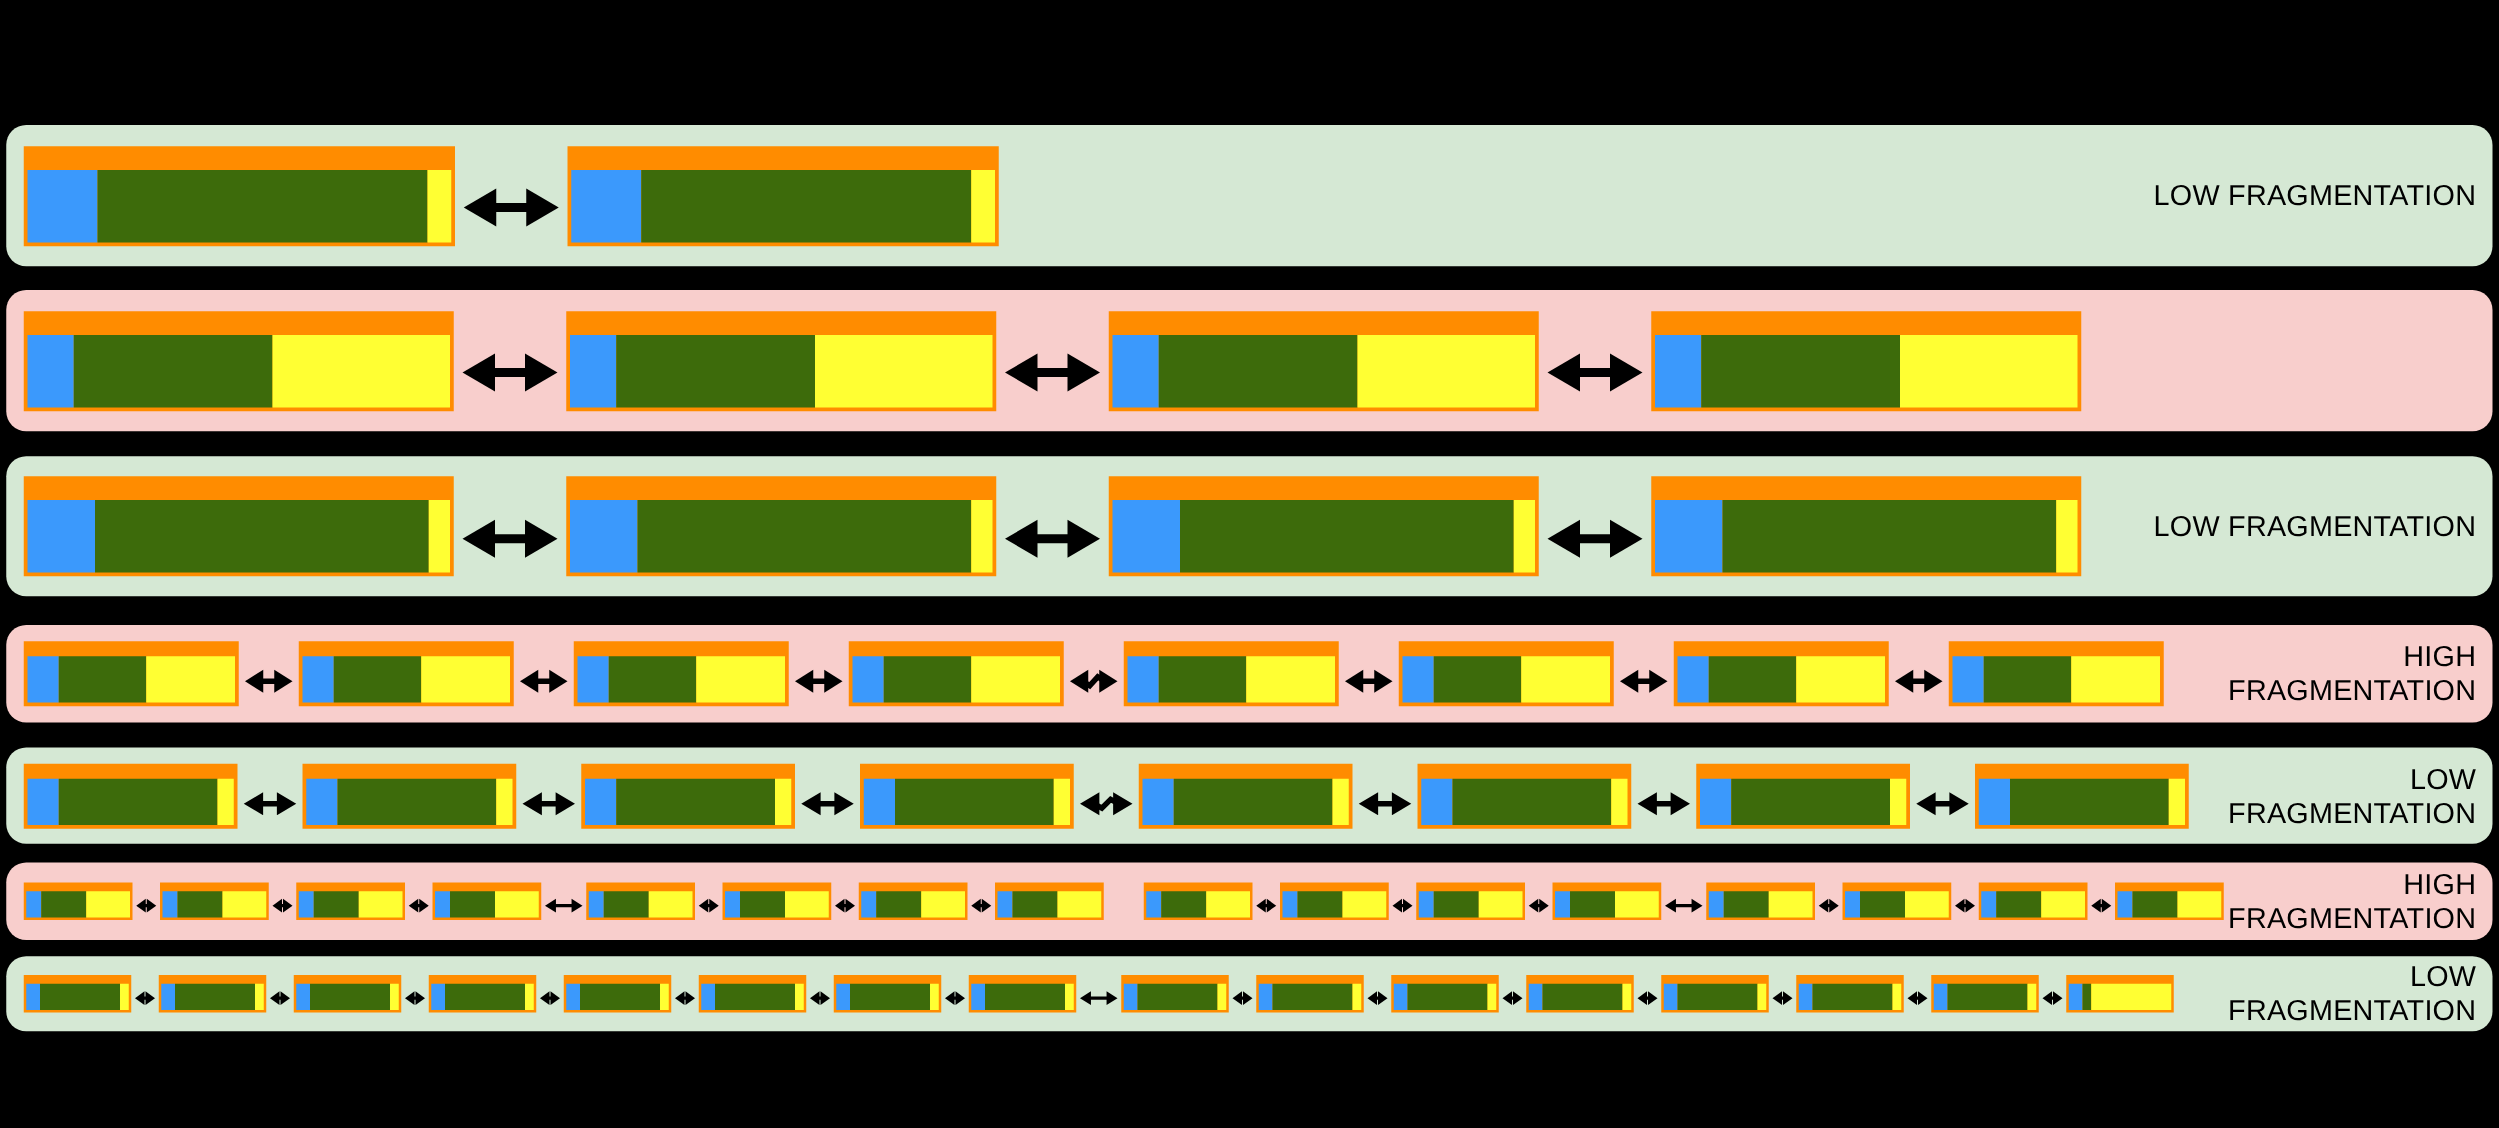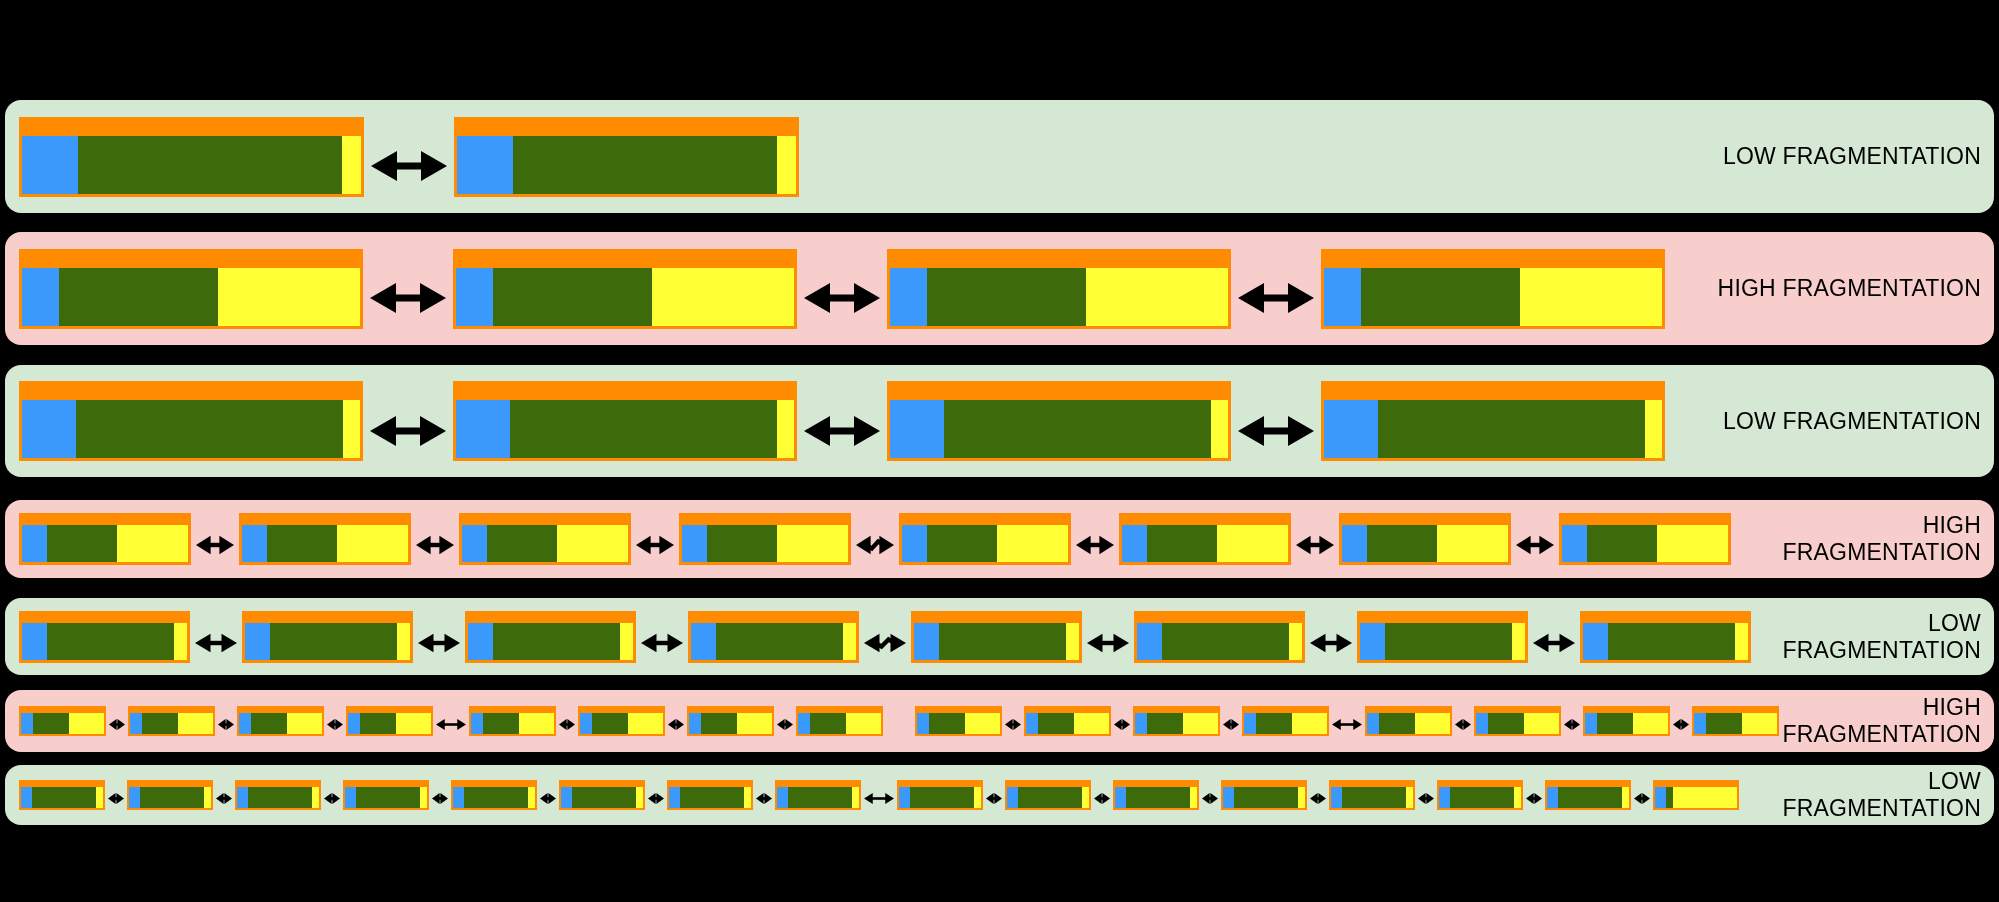--- a/index.html
+++ b/index.html
@@ -151,23 +151,20 @@
         </div>
         <div class="bar" style="width: 344px; height: 80px; background: rgb(255, 140, 0);">
           <div class="bar-strip" style="height: 19px;"></div>
           <div class="bar-body" style="padding: 0px 3px 3px;">
             <div class="seg" style="width: 11%; background: rgb(59, 153, 252);"></div>
             <div class="seg" style="width: 47%; background: rgb(61, 107, 11);"></div>
             <div class="seg" style="width: 42%; background: rgb(255, 255, 51);"></div>
           </div>
         </div>
       </div>
-      <div class="label" style="color: rgb(0, 0, 0);">
-        <span class="label-line">HIGH FRAGMENTATION</span>
-      </div>
     </div>
     <div class="band" style="top: 365px; height: 112px; background: rgb(213, 232, 212);">
       <div class="bars">
         <div class="bar" style="width: 344px; height: 80px; background: rgb(255, 140, 0);">
           <div class="bar-strip" style="height: 19px;"></div>
           <div class="bar-body" style="padding: 0px 3px 3px;">
             <div class="seg" style="width: 16%; background: rgb(59, 153, 252);"></div>
             <div class="seg" style="width: 79%; background: rgb(61, 107, 11);"></div>
             <div class="seg" style="width: 5%; background: rgb(255, 255, 51);"></div>
           </div>

